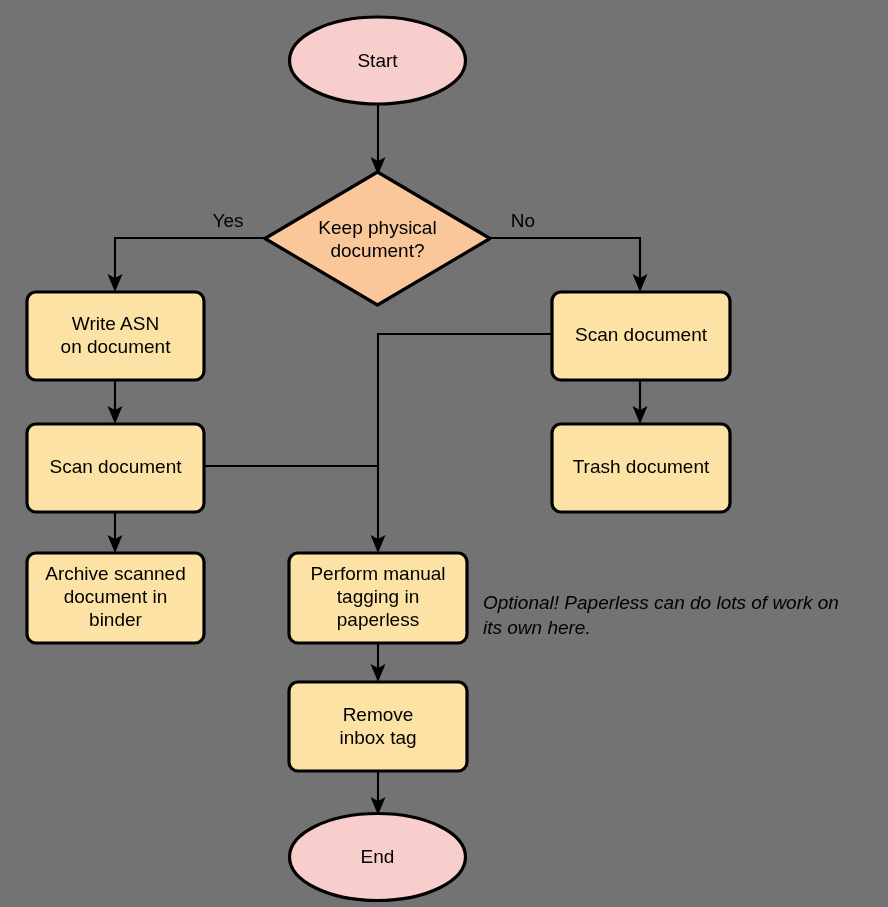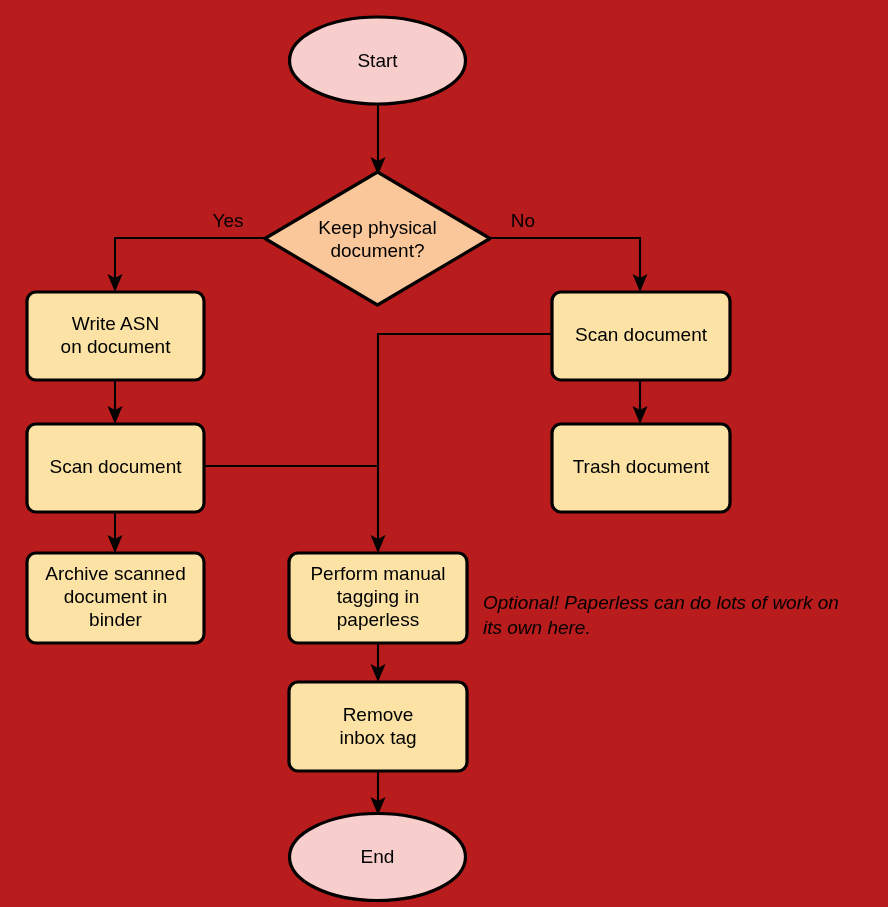--- a/index.html
+++ b/index.html
@@ -10,21 +10,21 @@
   body {
     width: 888px;
     height: 907px;
     font-family: "Liberation Sans", sans-serif;
     overflow: hidden;
   }
   #flowchart-root {
     position: relative;
     width: 888px;
     height: 907px;
-    background: #b91c1c;
+    background: #737373;
   }
   svg#flow-svg {
     display: block;
     width: 888px;
     height: 907px;
   }
   .node-shape {
     stroke: #000000;
     stroke-width: 3.2;
     stroke-linejoin: round;

